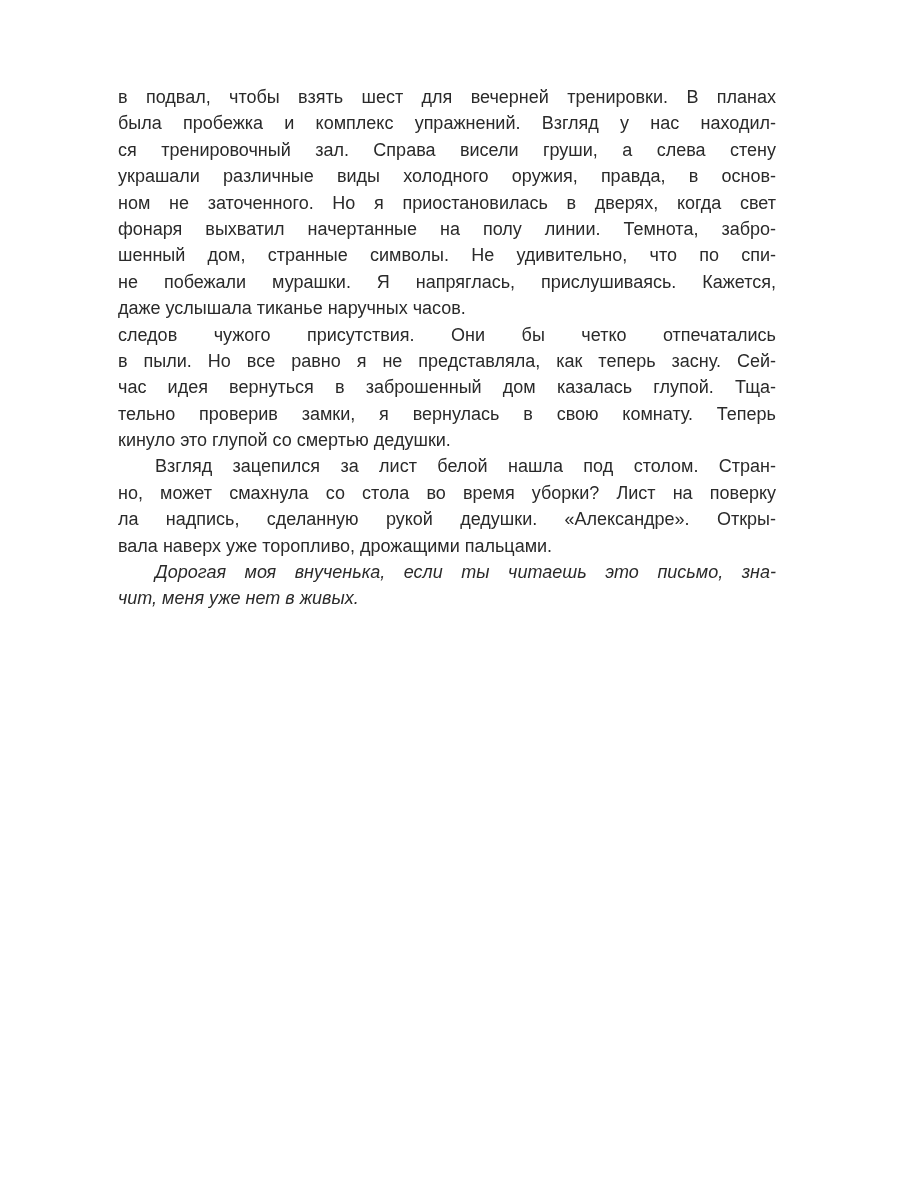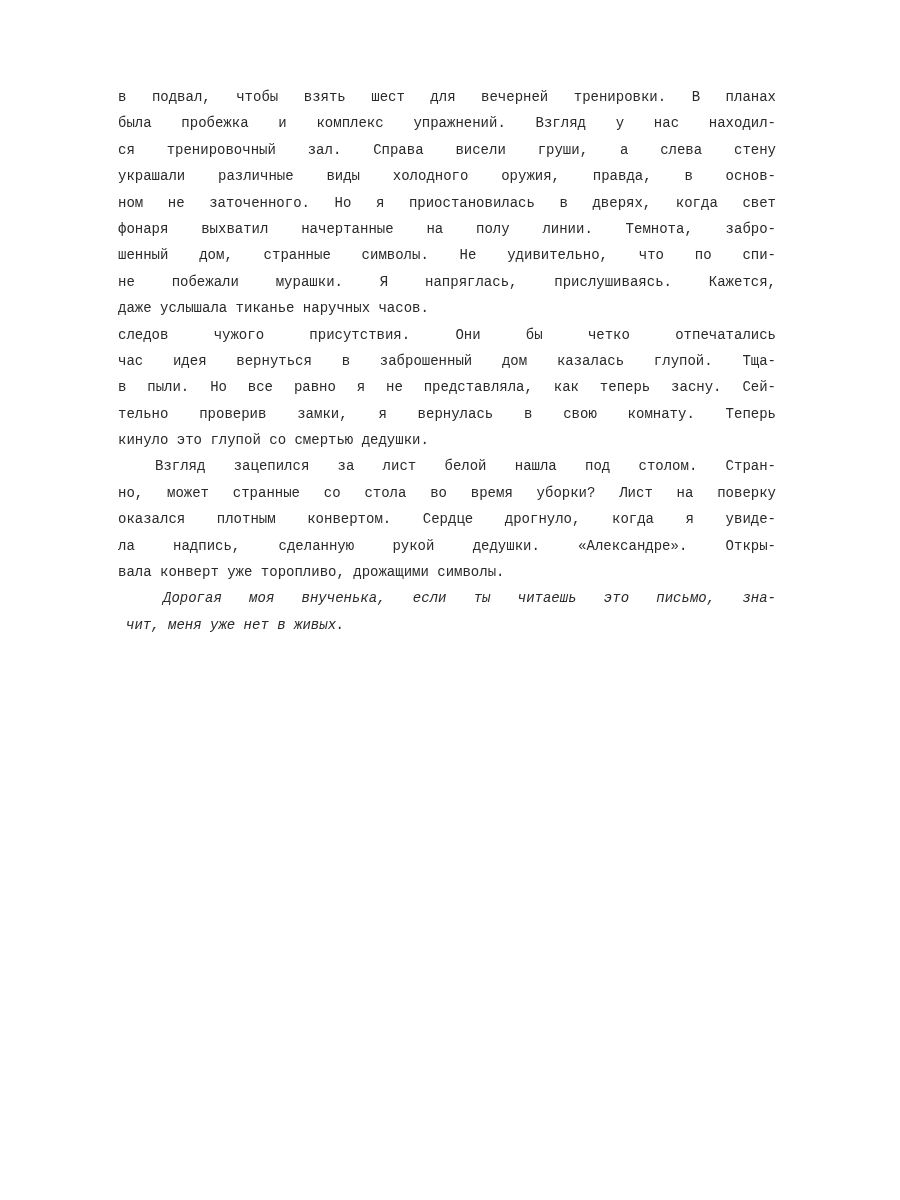--- a/index.html
+++ b/index.html
@@ -2,68 +2,67 @@
 <html><head>
 <meta charset="utf-8">
 <style>
   html, body { margin: 0; padding: 0; background: #ffffff; }
   body { width: 900px; height: 1200px; position: relative; overflow: hidden; }
   .page {
     position: absolute;
     left: 118px;
     top: 84px;
     width: 658px;
-    font-family: Liberation Mono, monospace;
-    font-size: 14px;
+    font-family: Liberation Sans, sans-serif;
+    font-size: 18px;
     line-height: 26.4px;
     color: #2a2a2a;
   }
   .line {
     display: block;
     white-space: nowrap;
     text-align: justify;
     text-align-last: justify;
     height: 26.4px;
     overflow: visible;
   }
   .line.last { text-align-last: left; }
   .line.indent { padding-left: 37px; }
-  .italic { font-style: italic; margin-left: 8px; }
+  .italic { font-style: italic; }
 </style>
 </head>
 <body>
 
 <div class="page">
 
   <div class="paragraph">
     <span class="line">в подвал, чтобы взять шест для вечерней тренировки. В планах</span>
     <span class="line">была пробежка и комплекс упражнений. Взгляд у нас находил-</span>
     <span class="line">ся тренировочный зал. Справа висели груши, а слева стену</span>
     <span class="line">украшали различные виды холодного оружия, правда, в основ-</span>
     <span class="line">ном не заточенного. Но я приостановилась в дверях, когда свет</span>
     <span class="line">фонаря выхватил начертанные на полу линии. Темнота, забро-</span>
     <span class="line">шенный дом, странные символы. Не удивительно, что по спи-</span>
     <span class="line">не побежали мурашки. Я напряглась, прислушиваясь. Кажется,</span>
     <span class="line last">даже услышала тиканье наручных часов.</span>
   </div>
 
   <div class="paragraph">
     <span class="line">следов чужого присутствия. Они бы четко отпечатались</span>
+    <span class="line">в пыли. Но все равно я не представляла, как теперь засну. Сей-</span>
     <span class="line">час идея вернуться в заброшенный дом казалась глупой. Тща-</span>
-    <span class="line">в пыли. Но все равно я не представляла, как теперь засну. Сей-</span>
     <span class="line">тельно проверив замки, я вернулась в свою комнату. Теперь</span>
     <span class="line last">кинуло это глупой со смертью дедушки.</span>
   </div>
 
   <div class="paragraph">
     <span class="line indent">Взгляд зацепился за лист белой нашла под столом. Стран-</span>
-    <span class="line">но, может странные со стола во время уборки? Лист на поверку</span>
-    <span class="line">оказался плотным конвертом. Сердце дрогнуло, когда я увиде-</span>
+    <span class="line">но, может смахнула со стола во время уборки? Лист на поверку</span>
     <span class="line">ла надпись, сделанную рукой дедушки. «Александре». Откры-</span>
-    <span class="line last">вала конверт уже торопливо, дрожащими символы.</span>
+    <span class="line last">вала наверх уже торопливо, дрожащими пальцами.</span>
   </div>
 
   <div class="paragraph italic">
     <span class="line indent">Дорогая моя внученька, если ты читаешь это письмо, зна-</span>
     <span class="line last">чит, меня уже нет в живых.</span>
   </div>
 
 </div>
 
 </body></html>

